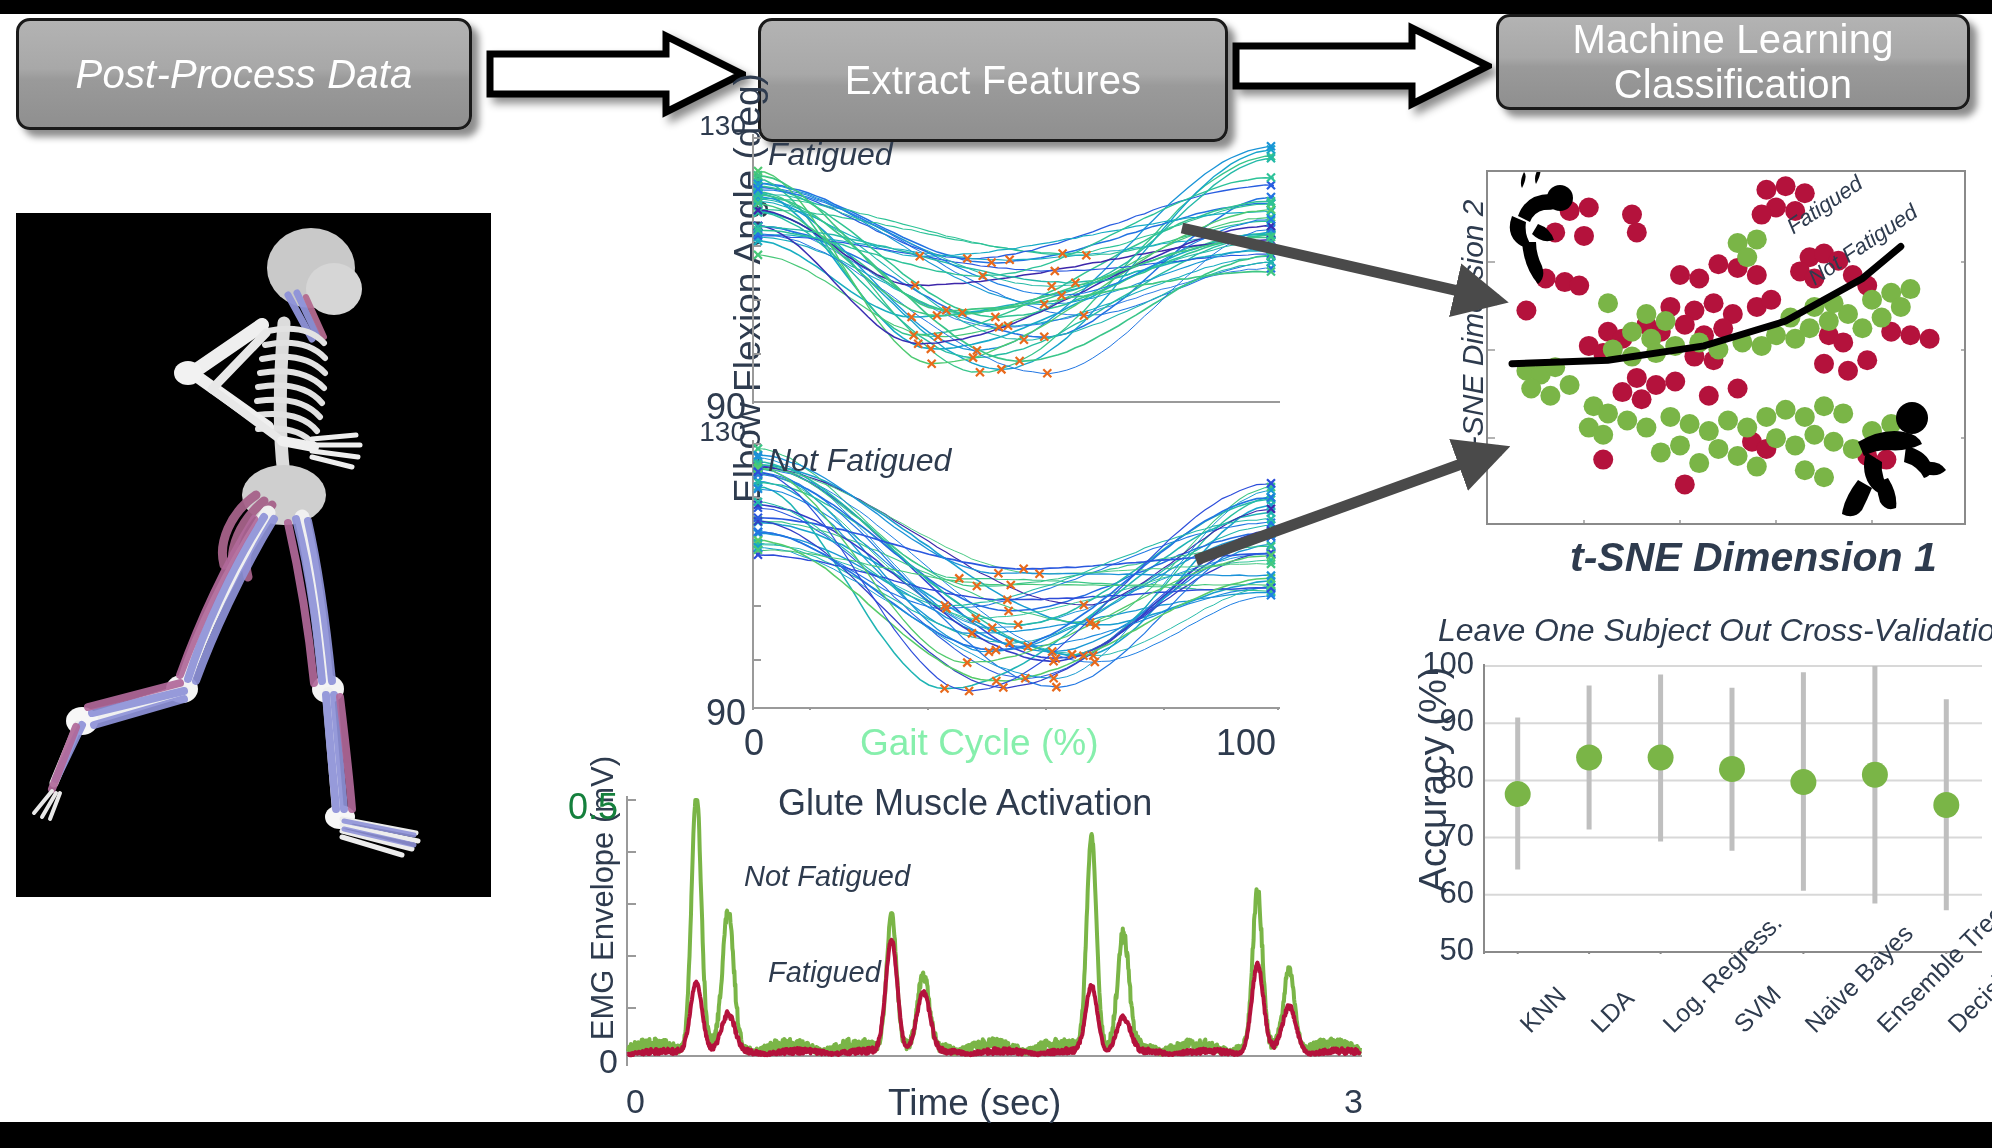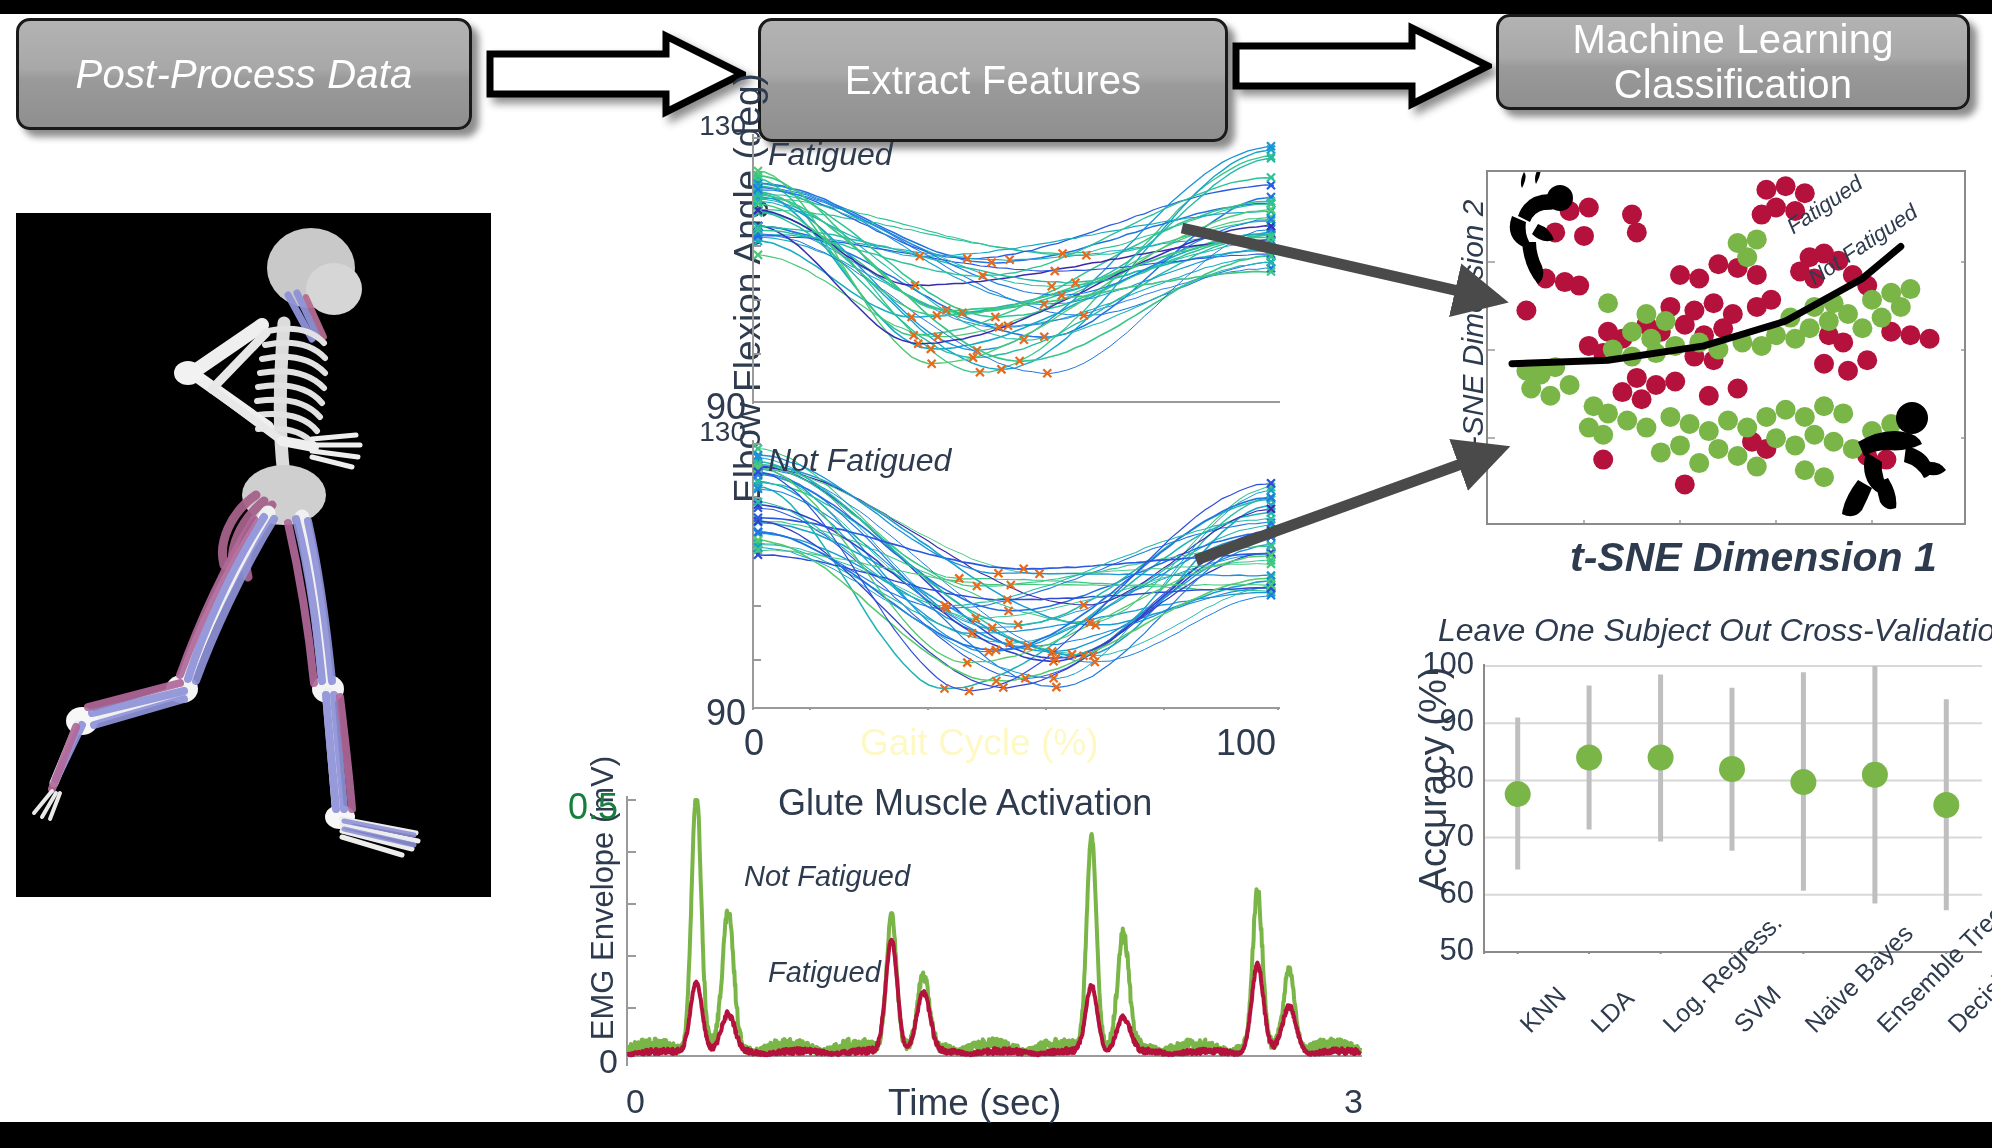--- a/index.html
+++ b/index.html
@@ -67,21 +67,21 @@
   #elbow-panel-top { top: 10px; height: 272px; }
   #elbow-panel-bot { top: 316px; height: 272px; }
   .tick-130 { position: absolute; left: -4px; top: -22px; transform: translateX(-100%); font-size: 28px; color: #2e3b4e; }
   .tick-90  { position: absolute; left: -4px; bottom: -24px; transform: translateX(-100%); font-size: 36px; color: #2e3b4e; }
   .panel-label {
     position: absolute; left: 18px; top: 4px;
     font-size: 32px; font-style: italic; color: #2e3b4e;
   }
   #tick-x0   { position: absolute; left: 84px;  top: 600px; font-size: 36px; color: #2e3b4e; }
   #tick-x100 { position: absolute; left: 556px; top: 600px; font-size: 36px; color: #2e3b4e; }
-  #gait-xlabel { position: absolute; left: 200px; top: 600px; font-size: 37px; color: #fef9c3; white-space: nowrap; }
+  #gait-xlabel { position: absolute; left: 200px; top: 600px; font-size: 37px; color: #86efac; white-space: nowrap; }
 
   
   #emg-wrap { position: absolute; left: 568px; top: 780px; width: 830px; height: 340px; }
   .emg-ylabel {
     position: absolute; left: -155px; top: 100px;
     width: 380px; transform: rotate(-90deg); transform-origin: center center;
     font-size: 31px; color: #2e3b4e; text-align: center; white-space: nowrap;
   }
   #emg-title { position: absolute; left: 210px; top: 2px; font-size: 36px; color: #2e3b4e; white-space: nowrap; }
   #emg-tick-05 { position: absolute; left: 50px; top: 6px; transform: translateX(-100%); font-size: 36px; color: #15803d; }

